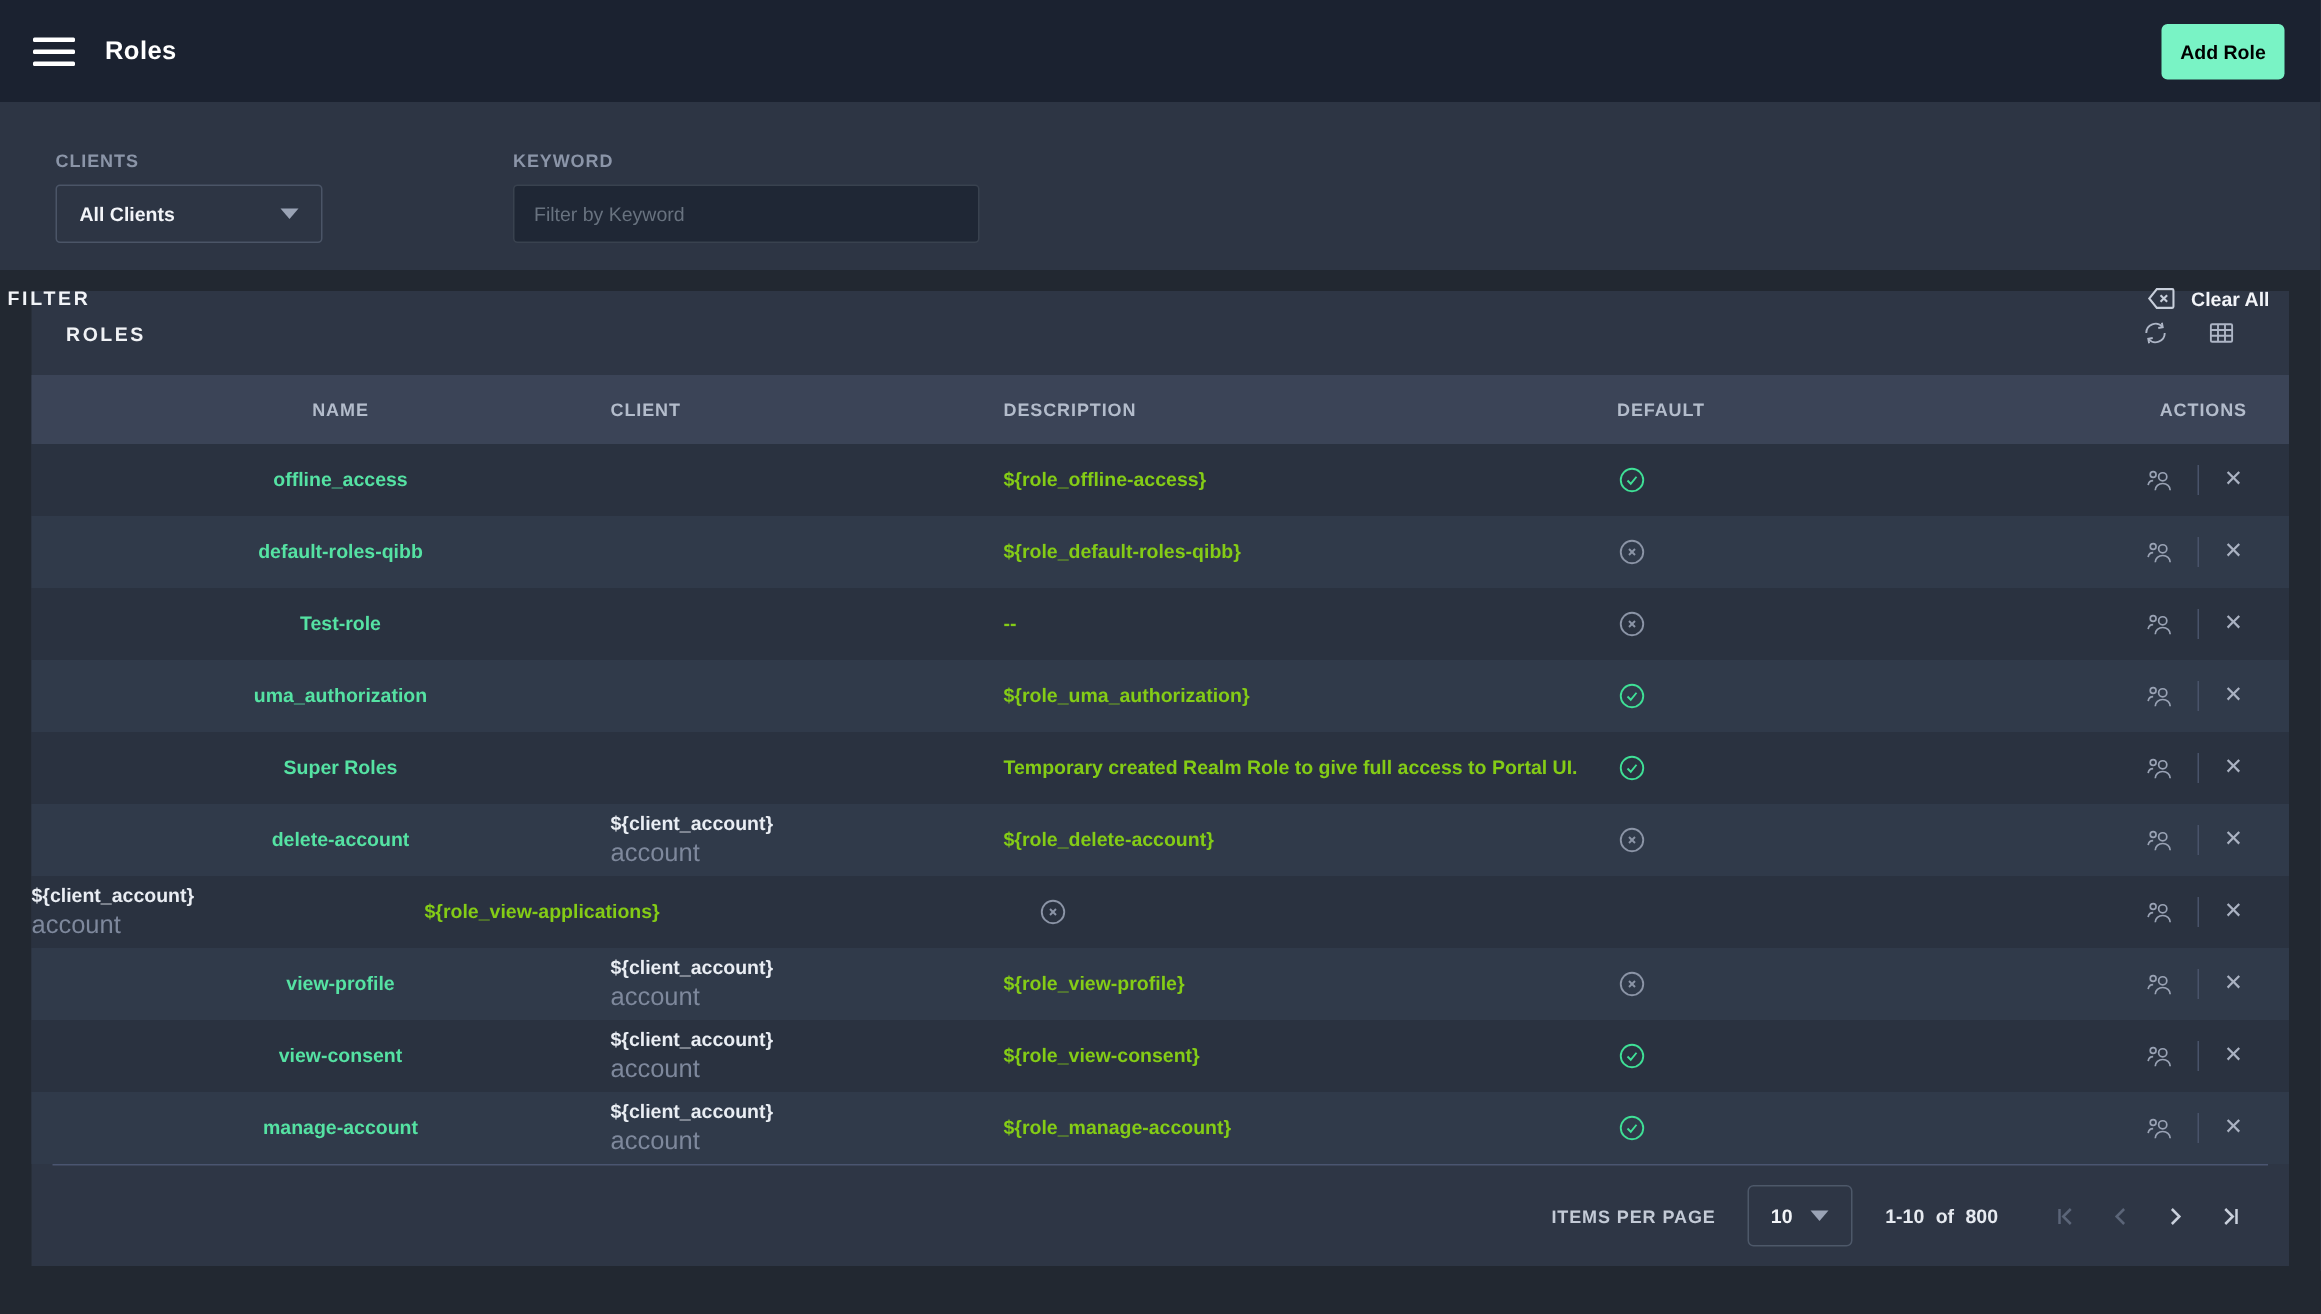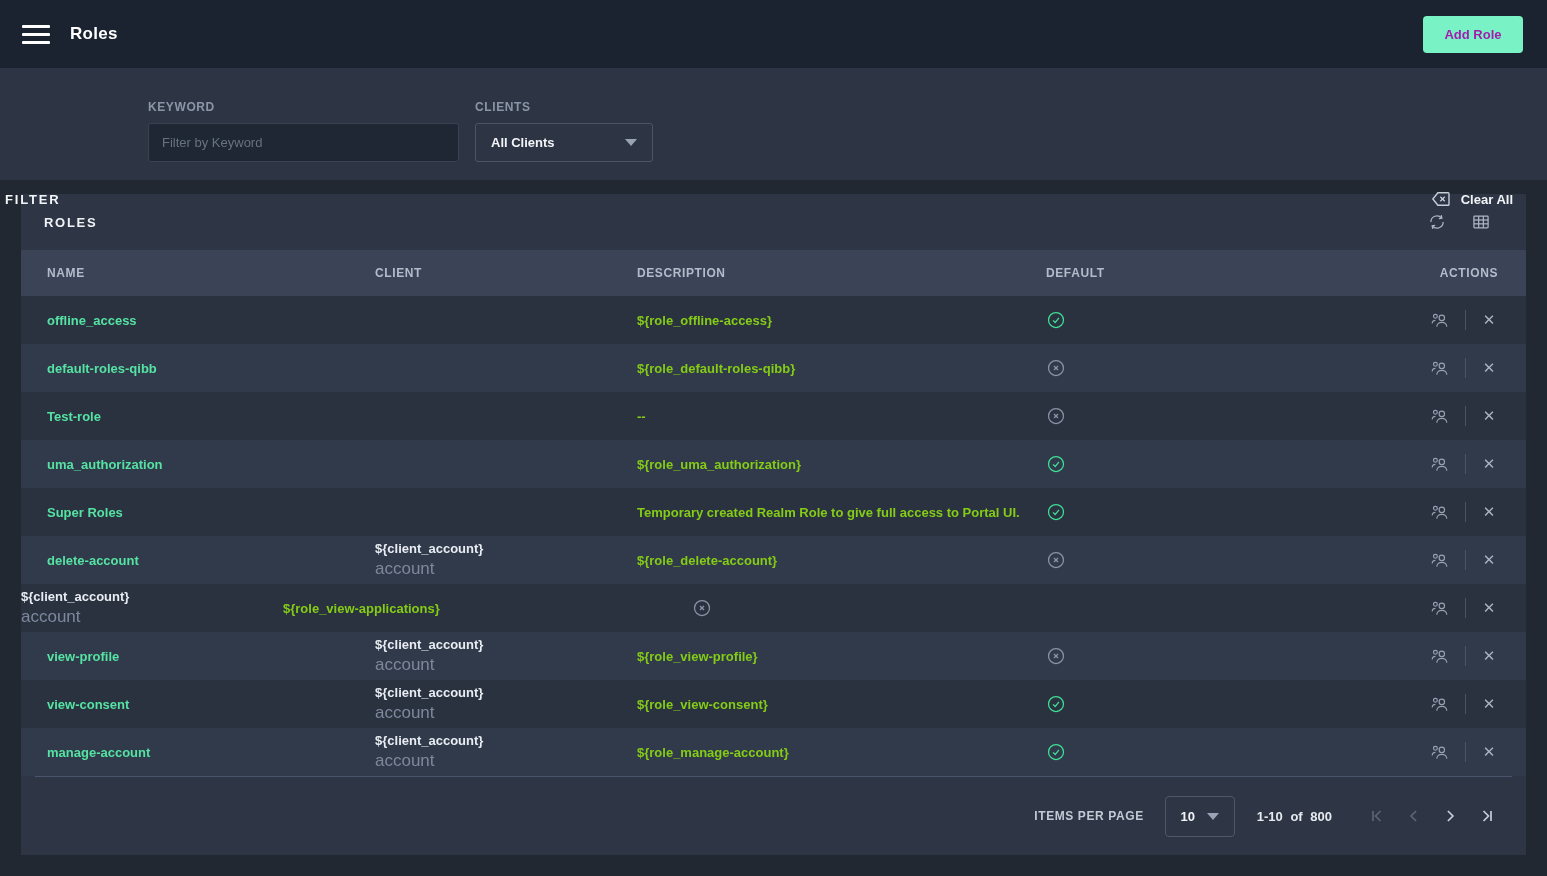--- a/index.html
+++ b/index.html
@@ -11,23 +11,23 @@
   
   .topbar {
     height:68px; background:#1b2230; display:flex; align-items:center;
     padding:0 24px 0 22px;
   }
   .hamburger { width:28px; cursor:pointer; display:flex; flex-direction:column; gap:5px; }
   .hamburger span { display:block; height:3px; background:#ffffff; border-radius:1px; }
   .topbar-title { margin-left:20px; font-size:17px; font-weight:bold; letter-spacing:.3px; color:#ffffff; }
   .topbar-spacer { flex:1; }
   .add-role-btn {
-    background:#79f3c5; color:#a21caf; border:none; border-radius:4px;
+    background:#79f3c5; color:#000000; border:none; border-radius:4px;
     font-family:inherit; font-size:13px; font-weight:bold;
-    width:100px; height:37px; cursor:pointer;
+    width:82px; height:37px; cursor:pointer;
   }
   
   .filterbar {
     height:112px; background:#2d3544; position:relative;
     display:flex; align-items:flex-end; padding:0 34px 18px 21px;
   }
   .filter-label { position:absolute; left:5px; top:124px; transform:translateY(-50%);
     font-size:13px; font-weight:bold; letter-spacing:1.8px; color:#f2f4f8; top:131px; }
   .field-group { display:flex; flex-direction:column; }
   .field-group.keyword { margin-left:127px; }
@@ -53,21 +53,21 @@
   .card { margin:14px 21px 0 21px; background:#2e3645; }
   .card-header { height:56px; display:flex; align-items:center; justify-content:space-between;
     padding:0 35px 0 23px; }
   .card-title { font-size:13px; font-weight:bold; letter-spacing:1.7px; color:#f0f2f5; }
   .card-tools { display:flex; align-items:center; gap:24px; }
   .tool-btn { width:20px; height:20px; cursor:pointer; color:#aeb6c6; }
   .tool-btn svg { width:20px; height:20px; stroke:currentColor; fill:none; stroke-width:1.5; }
   
   .thead { height:46px; background:#3b4457; display:flex; align-items:center;
     font-size:12px; font-weight:bold; letter-spacing:.6px; color:#b3bccb; }
-  .cell-name { width:354px; padding-left:26px; }
+  .cell-name { width:386px; padding-left:26px;text-align:center; }
   .cell-client { width:262px; }
   .cell-desc { width:409px; }
   .cell-default { width:220px; }
   .cell-actions { flex:1; text-align:right; padding-right:28px; }
   .trow { height:48px; display:flex; align-items:center; }
   .trow:nth-child(odd) { background:#2a3240; }
   .trow:nth-child(even) { background:#303a4a; }
   .role-link { color:#55e2a3; font-size:13px; font-weight:bold; cursor:pointer; }
   .client-main { font-size:13px; font-weight:bold; color:#e9edf3; }
   .client-sub { font-size:17px; color:#7e889c; margin-top:3px; }
@@ -76,21 +76,21 @@
   .default-cell svg { width:20px; height:20px; fill:none; stroke-width:1.5; display:none; }
   .default-cell.is-true  svg.icon-check { display:block; stroke:#3fe096; }
   .default-cell.is-false svg.icon-x     { display:block; stroke:#8b94a6; }
   .actions-wrap { display:flex; align-items:center; justify-content:flex-end; gap:14px; }
   .users-btn { width:21px; height:21px; cursor:pointer; color:#99a2b4; }
   .users-btn svg { width:21px; height:21px; stroke:currentColor; fill:none; stroke-width:1.3; }
   .action-divider { width:1px; height:20px; background:#49536a; }
   .delete-btn { font-size:15px; font-weight:bold; color:#aab2c2; cursor:pointer;
     width:18px; text-align:center; line-height:18px; }
   
-  .pagination { height:79px; margin:0 14px; border-top:1px solid #4a5570;
+  .pagination { height:68px; margin:0 14px; border-top:1px solid #4a5570;
     display:flex; align-items:center; justify-content:flex-end; gap:0; }
   .ipp-label { font-size:12px; font-weight:bold; letter-spacing:.6px; color:#c3cad6; }
   .ipp-select { width:70px; height:41px; border:1px solid #4d5869; border-radius:4px;
     display:flex; align-items:center; justify-content:center; gap:12px; margin-left:21px; cursor:pointer; }
   .ipp-select .ipp-value { font-size:13px; font-weight:bold; color:#f2f4f8; }
   .range-text { font-size:13px; font-weight:bold; color:#e6eaf0; margin-left:22px; word-spacing:4px; }
   .pager { display:flex; align-items:center; margin-left:28px; margin-right:8px; }
   .pg-btn { width:36px; height:24px; display:flex; align-items:center; justify-content:center; cursor:pointer; }
   .pg-btn svg { width:20px; height:20px; fill:none; stroke-width:2; }
   .pg-btn.disabled svg { stroke:#5b6578; }
@@ -106,31 +106,31 @@
       <span></span>
   </div>
   <div class="topbar-title">Roles</div>
   <div class="topbar-spacer"></div>
   <button class="add-role-btn">Add Role</button>
 </header>
 
 <section class="filterbar">
   <div class="filter-label">FILTER</div>
 
-  <div class="field-group keyword">
-    <label class="field-label">KEYWORD</label>
-    <input class="keyword-input" type="text" placeholder="Filter by Keyword" style="">
-  </div>
-
   <div class="field-group clients">
     <label class="field-label">CLIENTS</label>
     <div class="select-box">
       <span class="sel-value">All Clients</span>
       <span class="caret-down"></span>
     </div>
+  </div>
+
+  <div class="field-group keyword">
+    <label class="field-label">KEYWORD</label>
+    <input class="keyword-input" type="text" placeholder="Filter by Keyword" style="">
   </div>
 
   <div class="clear-all">
     <svg viewBox="0 0 24 24" fill="none" stroke-width="1.5">
       <path d="M8.6 5.2h11.2a.9.9 0 0 1 .9.9v11.8a.9.9 0 0 1-.9.9H8.6L3.1 12z"></path>
       <line x1="11.3" y1="9.6" x2="16.1" y2="14.4"></line>
       <line x1="16.1" y1="9.6" x2="11.3" y2="14.4"></line>
     </svg>
     <span class="clear-all-text">Clear All</span>
   </div>

